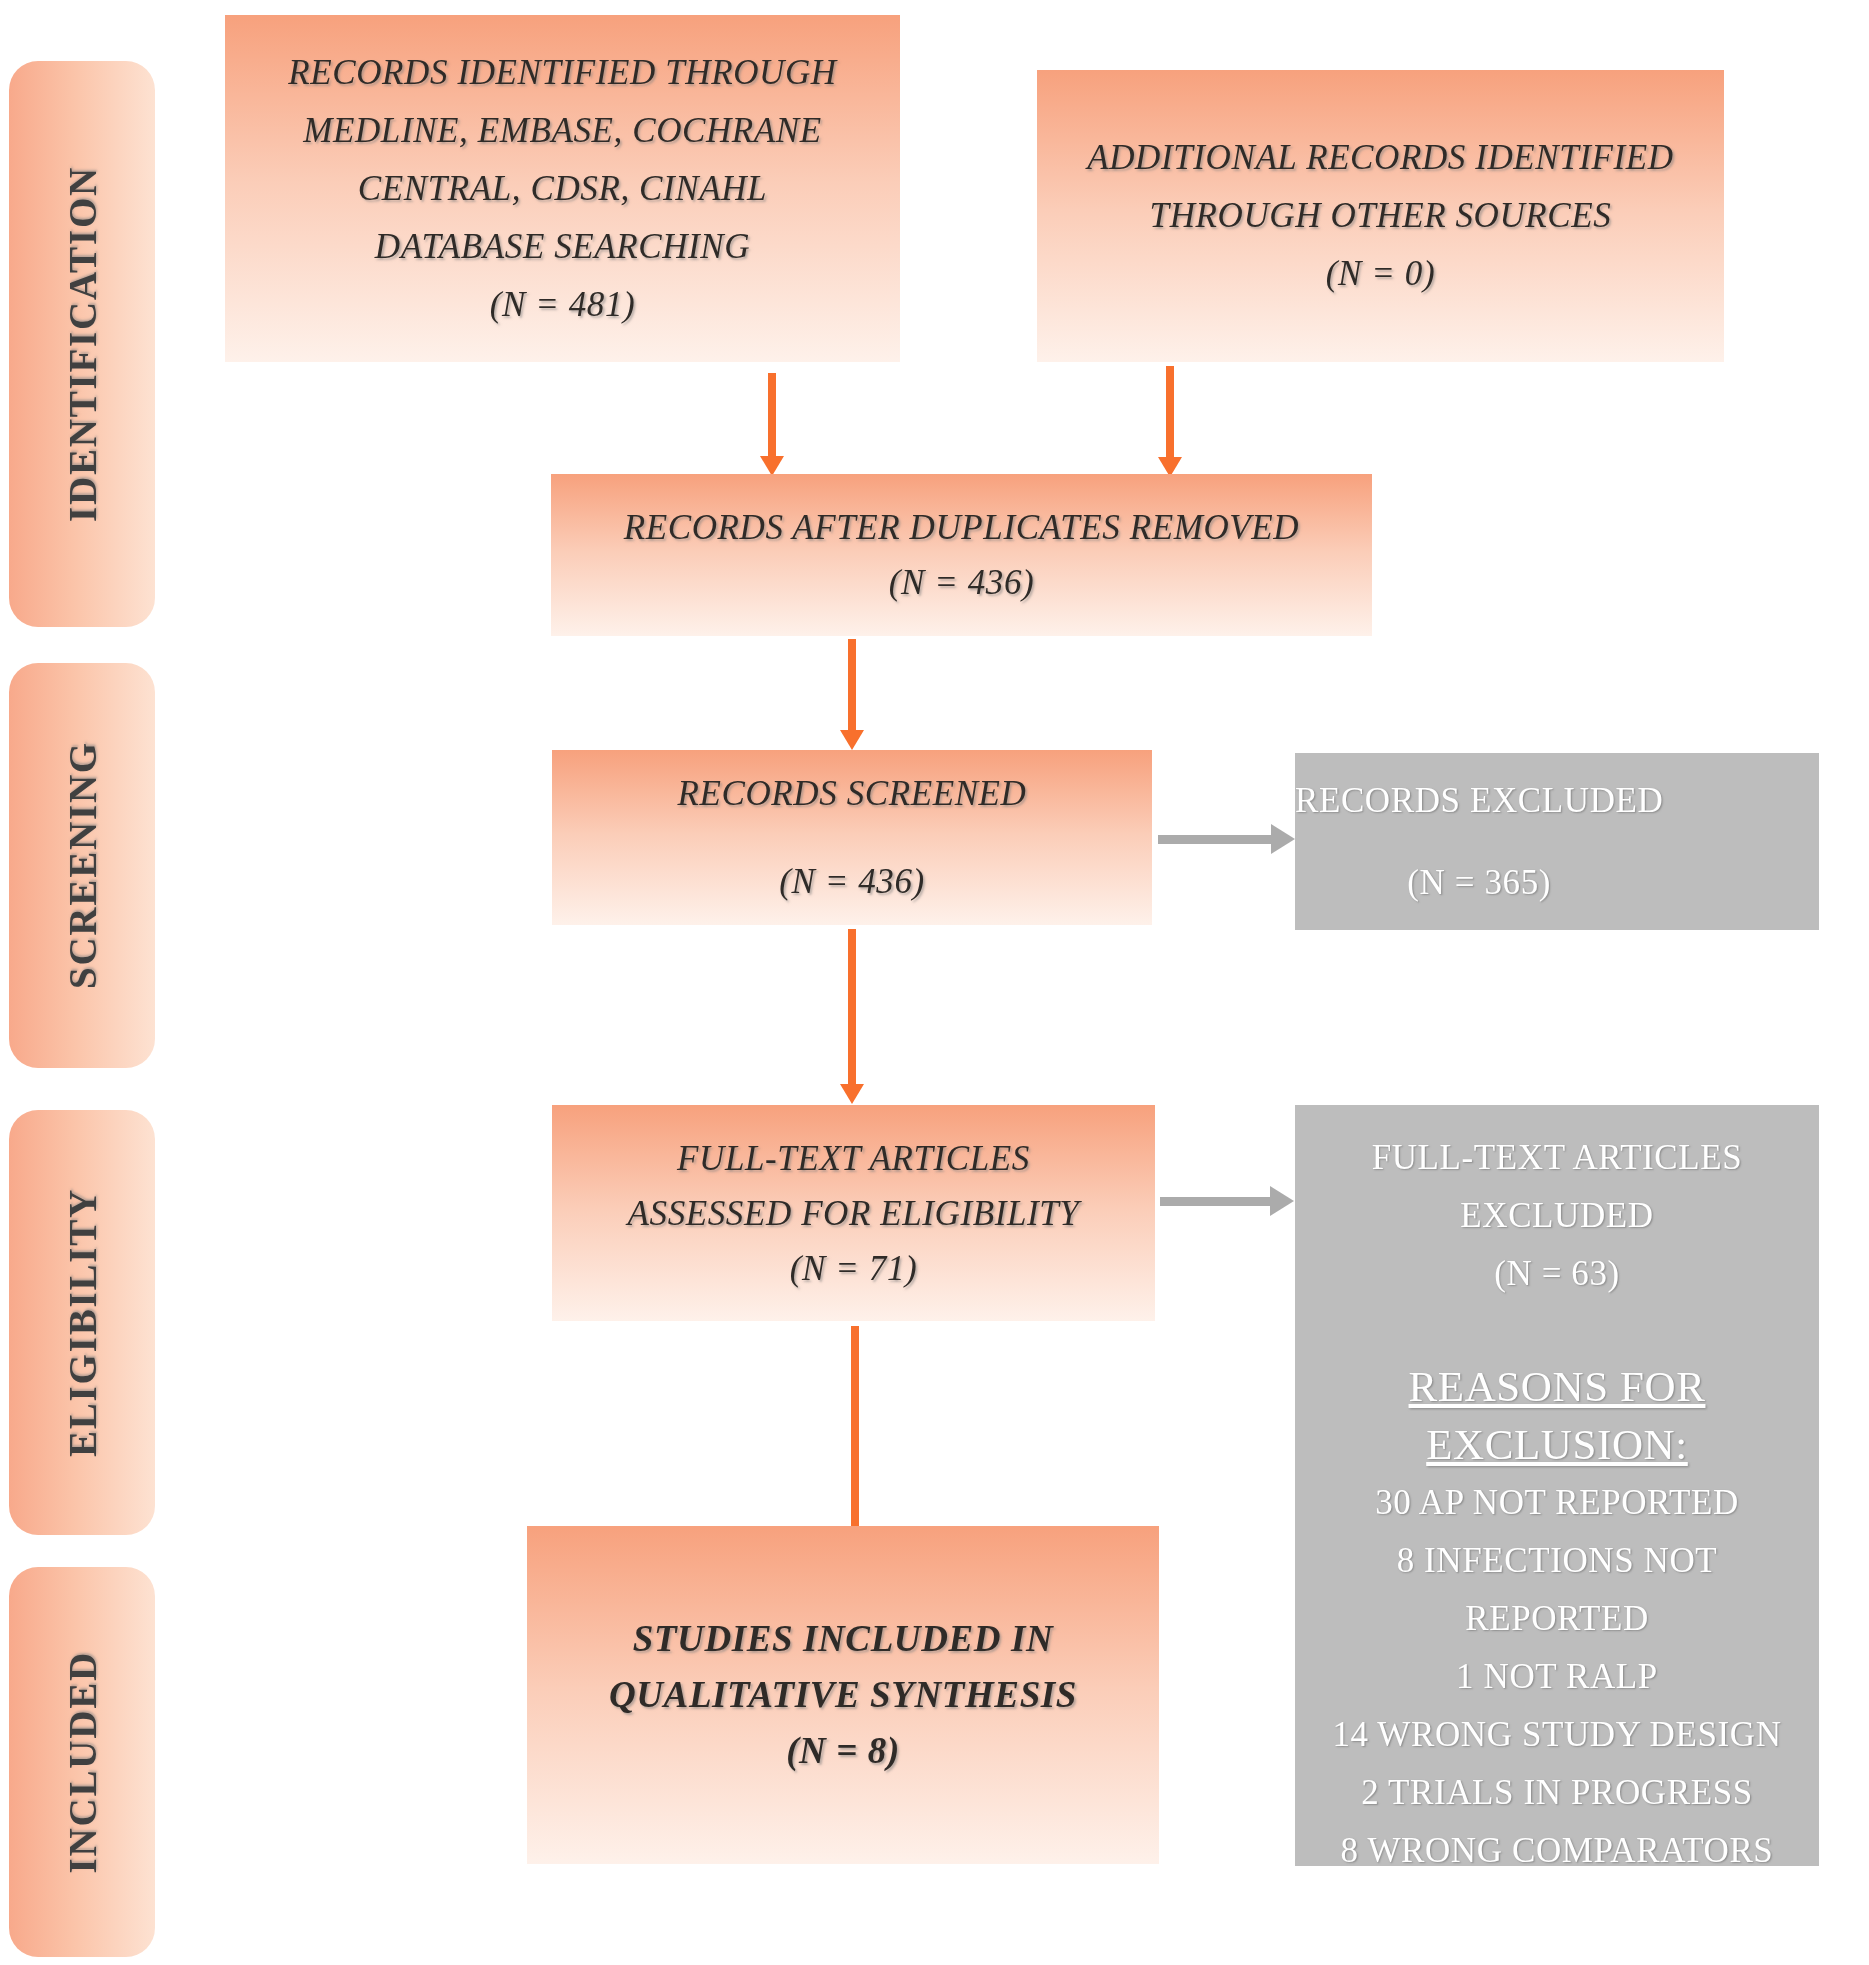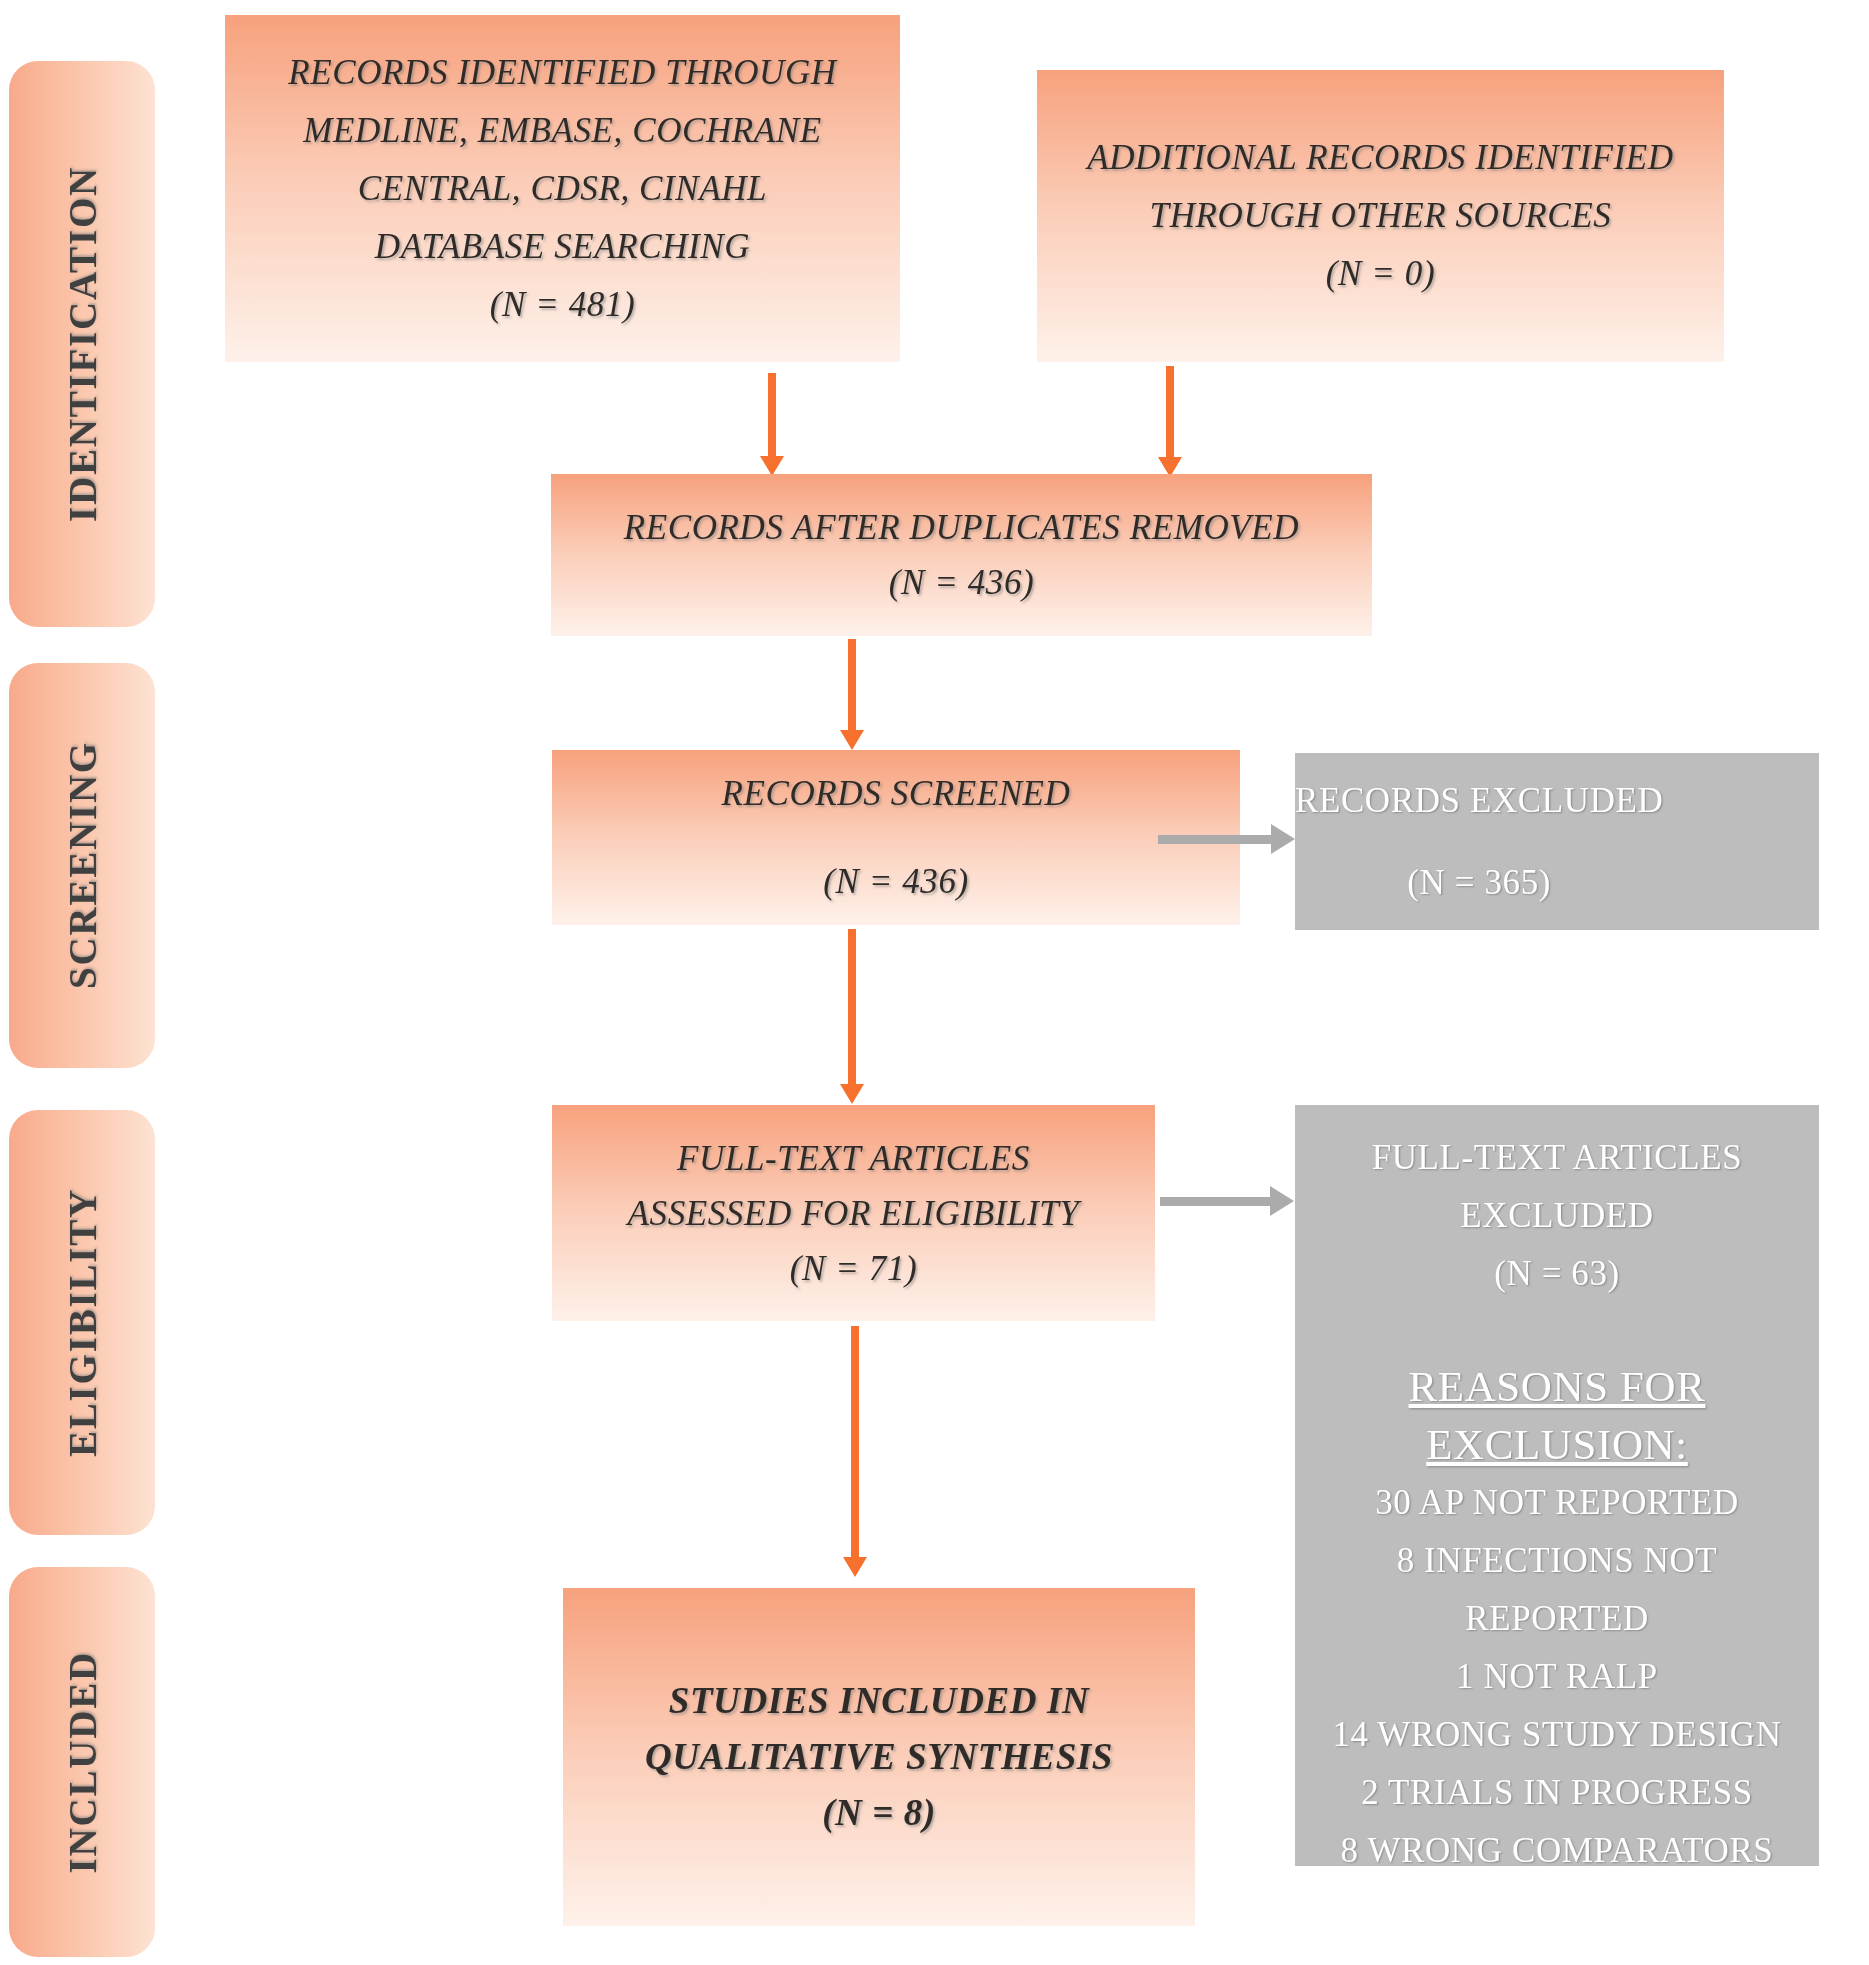--- a/index.html
+++ b/index.html
@@ -146,21 +146,21 @@
   <div class="arrow-down" style="left:768px;top:373px;height:83px;"></div>
   <div class="arrow-down" style="left:1166px;top:366px;height:91px;"></div>
 
   <div class="pbox" style="left:551px;top:474px;width:821px;height:162px;justify-content:center;">
     <div class="lines lh90">RECORDS AFTER DUPLICATES REMOVED
 (N = 436)</div>
   </div>
 
   <div class="arrow-down" style="left:848px;top:639px;height:91px;"></div>
 
-  <div class="pbox" style="left:552px;top:750px;width:688px;height:175px;">
+  <div class="pbox" style="left:552px;top:750px;width:600px;height:175px;">
     <div class="lines lh145">RECORDS SCREENED
 (N = 436)</div>
   </div>
   <div class="arrow-right" style="left:1158px;top:835px;width:113px;"></div>
   <div class="gbox centered" style="left:1295px;top:753px;width:524px;height:177px;">
     <div class="lines lh135">RECORDS EXCLUDED
 (N = 365)</div>
   </div>
 
   <div class="arrow-down" style="left:848px;top:929px;height:155px;"></div>
@@ -180,20 +180,20 @@
 8 INFECTIONS NOT
 REPORTED
 1 NOT RALP
 14 WRONG STUDY DESIGN
 2 TRIALS IN PROGRESS
 8 WRONG COMPARATORS</div>
   </div>
 
   <div class="arrow-down" style="left:851px;top:1326px;height:231px;"></div>
 
-  <div class="pbox bold" style="left:527px;top:1588px;width:632px;height:338px;margin-left:36px;">
+  <div class="pbox bold" style="left:527px;top:1526px;width:632px;height:338px;">
     <div class="lines lh92">STUDIES INCLUDED IN
 QUALITATIVE SYNTHESIS
 (N = 8)</div>
   </div>
 
 </div>
 
 
 </body></html>

